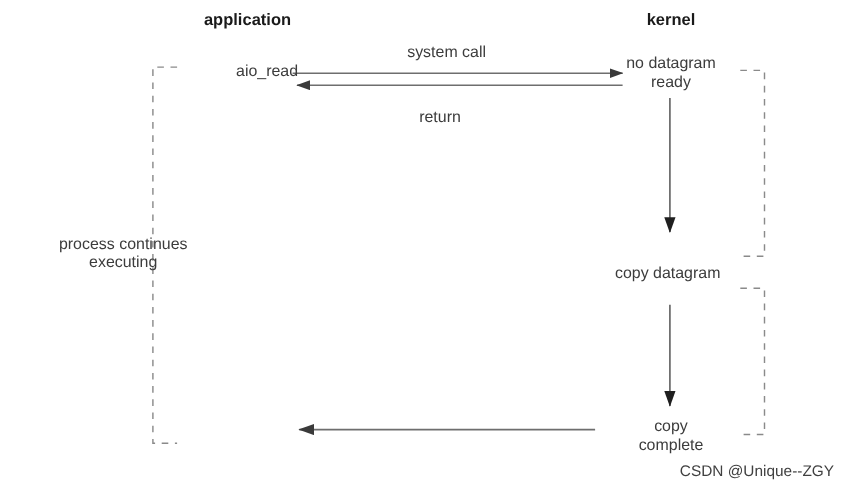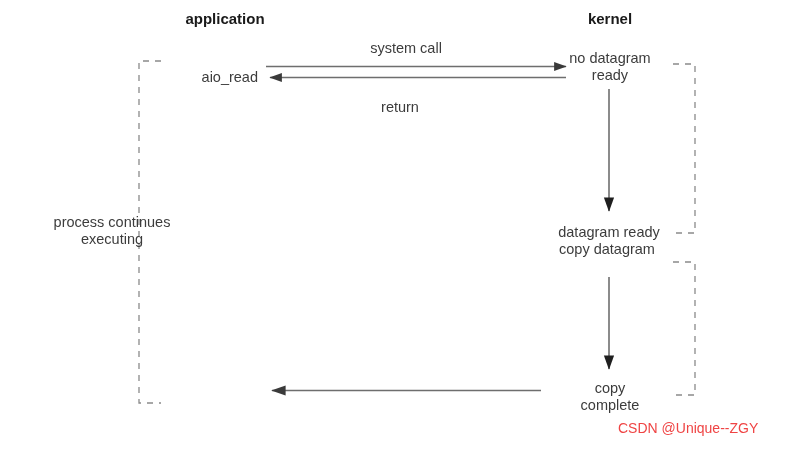--- a/index.html
+++ b/index.html
@@ -33,21 +33,21 @@
   }
   .lbl.center { text-align: center; transform: translateX(-50%); }
   .lbl.right  { text-align: right; transform: translateX(-100%); }
   .hdr {
     font-weight: bold;
     font-size: 15px;
     color: #1a1a1a;
   }
   .watermark {
     position: absolute;
-    color: #ef4444;
+    color: #404040;
     font-size: 14px;
     white-space: pre;
   }
 </style>
 </head>
 <body>
 
 <div id="canvas">
 
   <svg id="svg-layer" viewBox="0 0 787 452" xmlns="http://www.w3.org/2000/svg">
@@ -77,27 +77,26 @@
 
     <path d="M673,64 L695,64 L695,233 L673,233" fill="none" stroke="#8a8a8a" stroke-width="1.3" stroke-dasharray="6,6"></path>
 
     <path d="M673,262 L695,262 L695,395 L673,395" fill="none" stroke="#8a8a8a" stroke-width="1.3" stroke-dasharray="6,6"></path>
   </svg>
 
   <div class="lbl center hdr" style="left:225px; top:10px;">application</div>
 
   <div class="lbl center hdr" style="left:610px; top:10px;">kernel</div>
 
-  <div class="lbl right" style="left:258px; top:57px;margin-top:12px;">aio_read</div>
+  <div class="lbl right" style="left:271px; top:57px;">aio_read</div>
 
 
   <div class="lbl center" style="left:610px; top:50px;">no datagram
 ready</div>
 
-  <div class="lbl center" style="left:609px; top:224px;">datagram ready</div>
 
   <div class="lbl center" style="left:607px; top:241px;">copy datagram</div>
 
   <div class="lbl center" style="left:610px; top:380px;">copy
 complete</div>
 
   <div class="lbl center" style="left:406px; top:40px;">system call</div>
 
   <div class="lbl center" style="left:400px; top:83px;margin-top:16px;">return</div>
 

